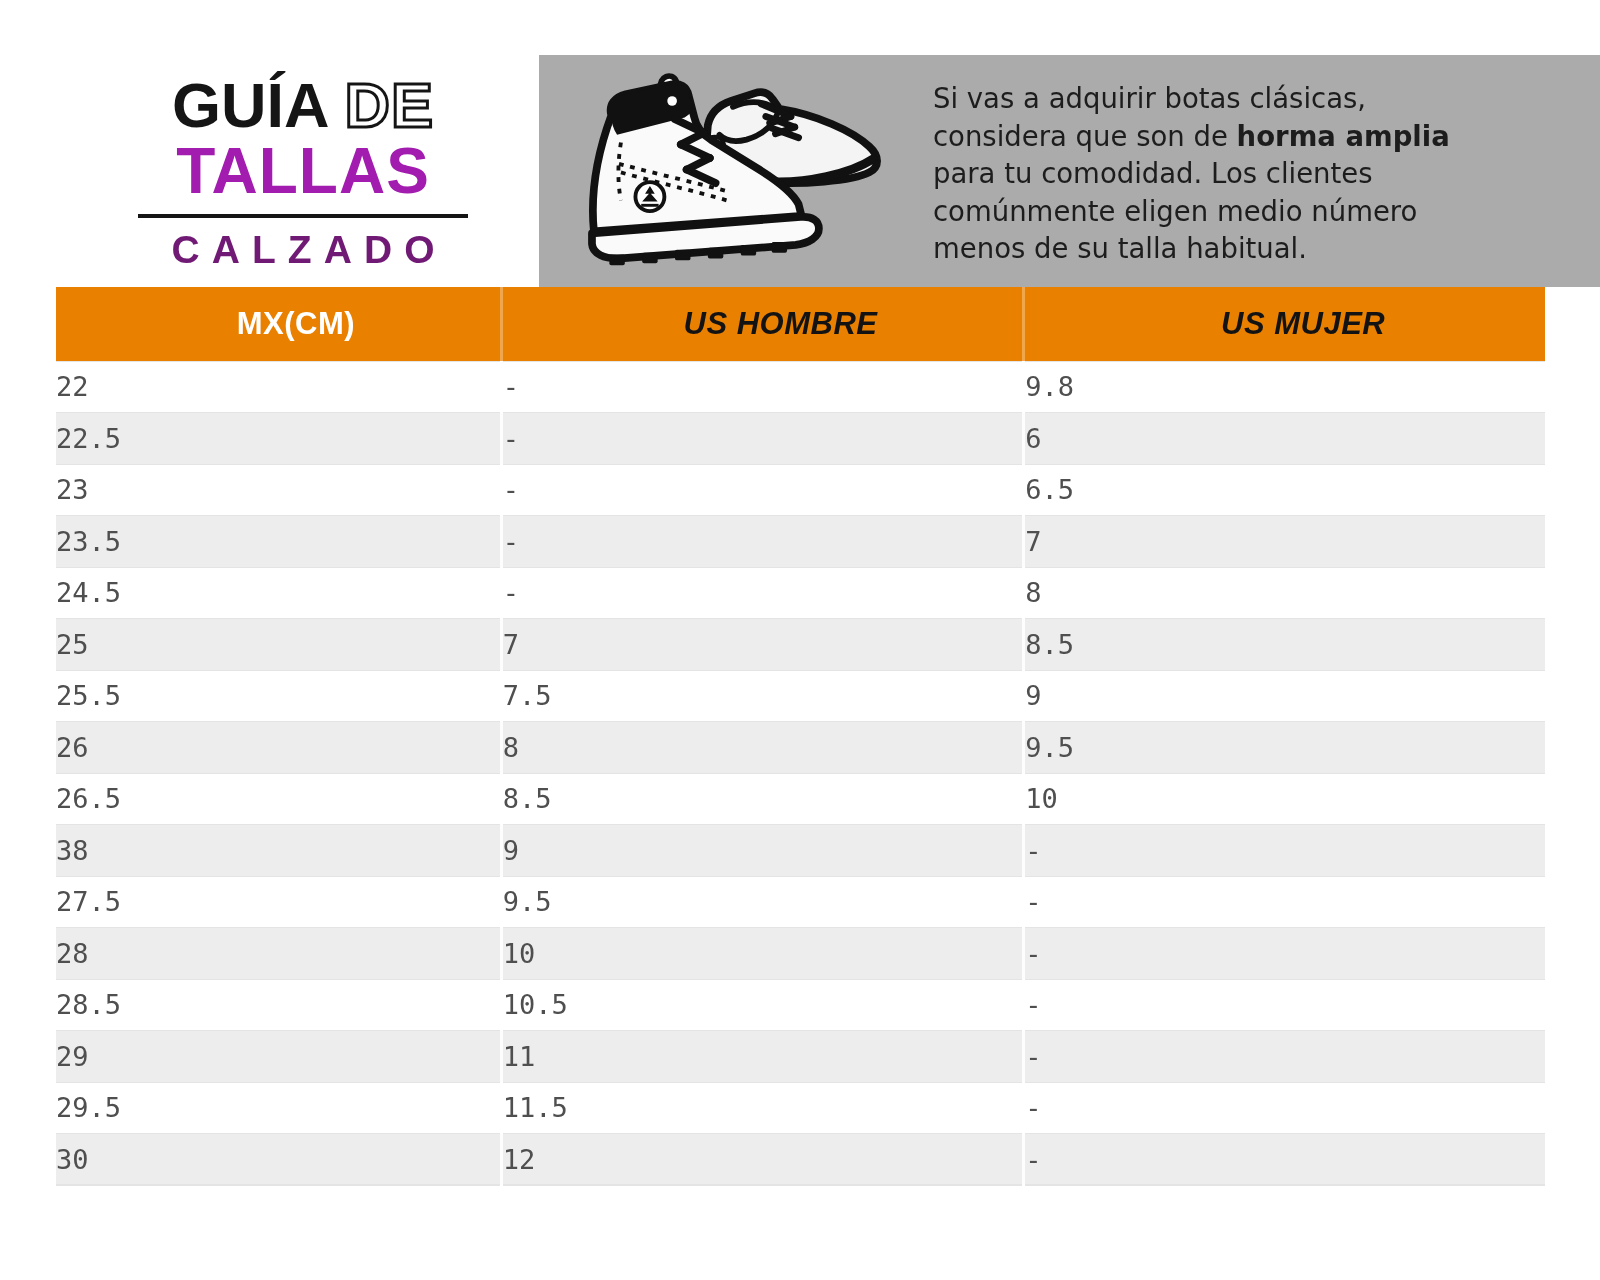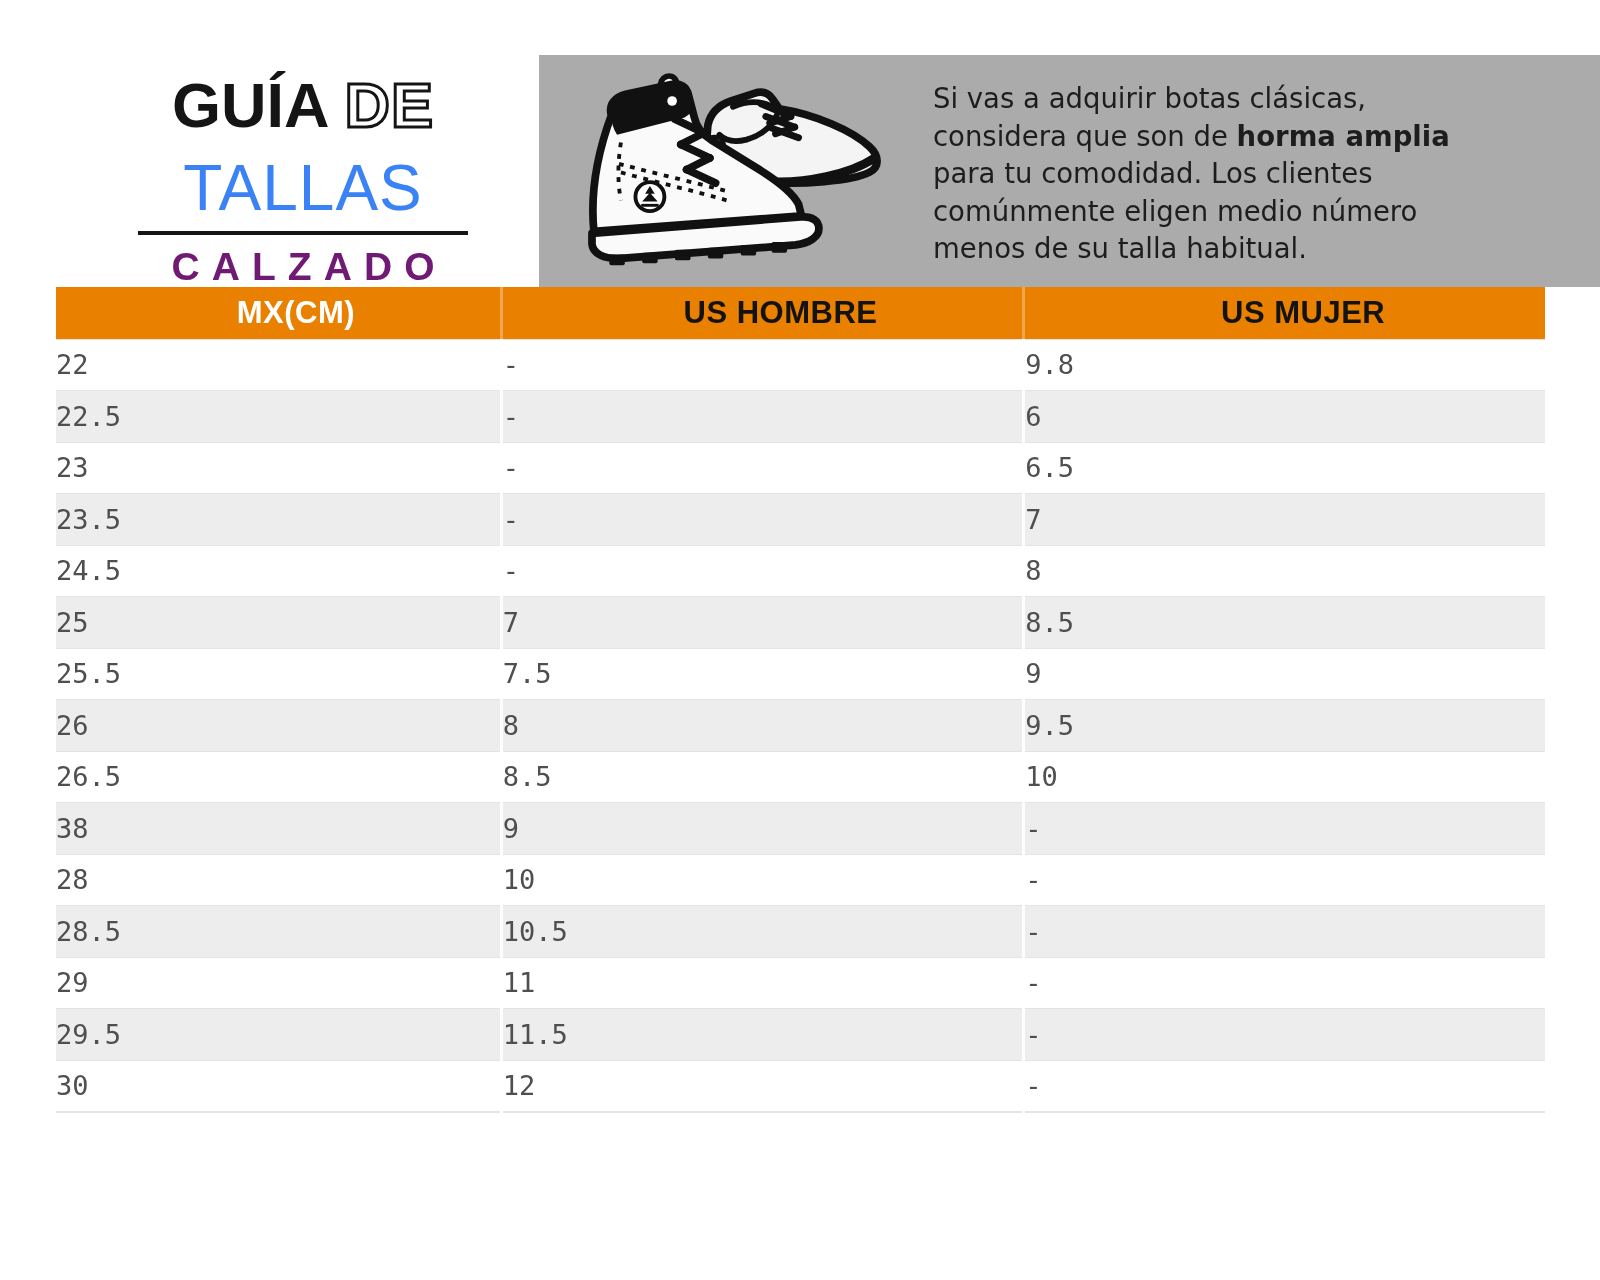--- a/index.html
+++ b/index.html
@@ -6,42 +6,42 @@
   html,body { width:1600px; height:1280px; background:#ffffff; overflow:hidden;
               font-family:"DejaVu Sans", sans-serif; }
   .stage { position:relative; width:1600px; height:1280px; background:#fff; }
 
   
   .logo { position:absolute; left:136px; top:74px; width:334px; text-align:center;
           font-family:"Liberation Sans", sans-serif; }
   .logo-line1 { font-size:63px; font-weight:800; letter-spacing:0px; color:#151515;
                 line-height:1.0; white-space:nowrap; }
   .logo-line1 .outline { color:#ffffff; -webkit-text-stroke:3px #151515; letter-spacing:1px; }
-  .logo-line2 { font-size:64px; font-weight:400; color:#3b82f6; line-height:1.0;
-                letter-spacing:1px; margin-top:19px; }
+  .logo-line2 { font-size:64px; font-weight:700; color:#a21caf; line-height:1.0;
+                letter-spacing:1px; margin-top:2px; }
   .logo-rule { height:4px; background:#151515; margin:11px 2px 12px 2px; }
   .logo-line3 { font-size:39px; font-weight:700; color:#701a75; letter-spacing:0.31em;
                 margin-right:-0.31em; line-height:1.0; }
 
   
   .banner { position:absolute; left:539px; top:55px; width:1210px; height:232px;
             background:#ABABAB; }
   .banner svg { position:absolute; left:24px; top:8px; }
   .banner-text { position:absolute; left:394px; top:25px; width:552px;
                  font-size:27.5px; line-height:37.5px; color:#1d1d1d; }
   .banner-text b { font-weight:700; }
 
   
   .table-wrap { position:absolute; left:56px; top:287px; width:1489px; }
   table { width:100%; border-collapse:collapse; table-layout:fixed; }
-  thead th { height:52px; background:#EA8000; font-family:"Liberation Sans", sans-serif;
+  thead th { height:74px; background:#EA8000; font-family:"Liberation Sans", sans-serif;
              font-weight:700; font-size:31px; letter-spacing:0.5px; text-align:center;
              vertical-align:middle; color:#131313;padding-left:36px; }
   thead th.light { color:#ffffff; }
-  thead th + th { border-left:3px solid rgba(255,255,255,0.30); }
+  thead th + th { border-left:3px solid rgba(255,255,255,0.30);font-style:italic; }
   tbody td { height:51.5px; vertical-align:middle;
              font-family:"DejaVu Sans Mono", monospace; font-size:27px;
              color:#4F4F4F; border-top:1px solid #e4e4e4; }
   tbody td + td { border-left:3px solid rgba(255,255,255,0.85); }
   tbody tr:nth-child(odd)  { background:#ffffff; }
   tbody tr:nth-child(even) { background:#EDEDED; }
   tbody tr:last-child td { border-bottom:2px solid #e4e4e4; }
 </style>
 </head>
 <body>
@@ -171,20 +171,25 @@
             <td>26.5</td>
             <td>8.5</td>
             <td>10</td>
           </tr>
           <tr>
             <td>38</td>
             <td>9</td>
             <td>-</td>
           </tr>
           <tr>
+            <td>27.5</td>
+            <td>9.5</td>
+            <td>-</td>
+          </tr>
+          <tr>
             <td>28</td>
             <td>10</td>
             <td>-</td>
           </tr>
           <tr>
             <td>28.5</td>
             <td>10.5</td>
             <td>-</td>
           </tr>
           <tr>

